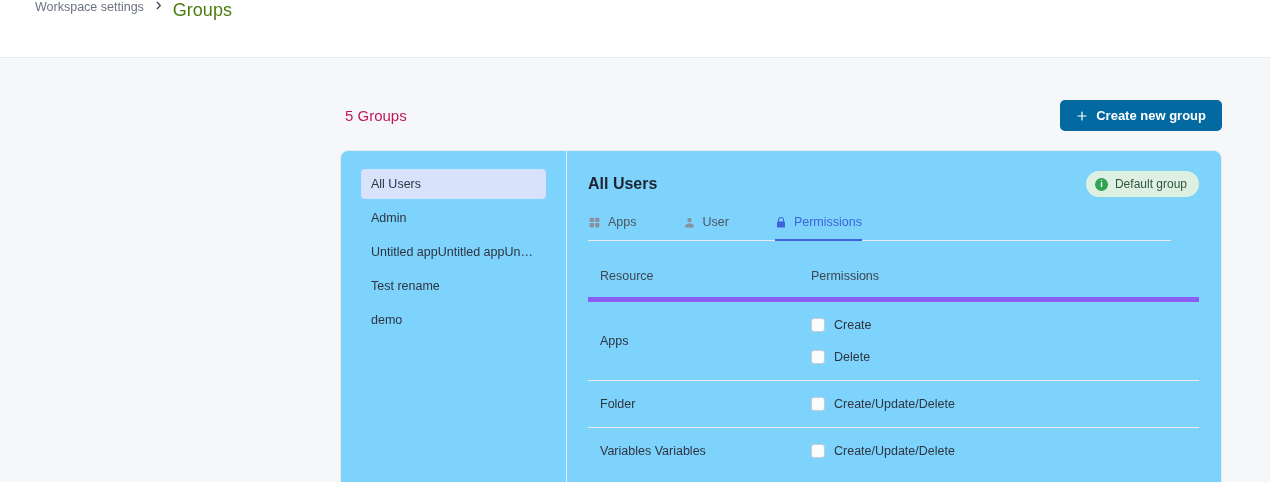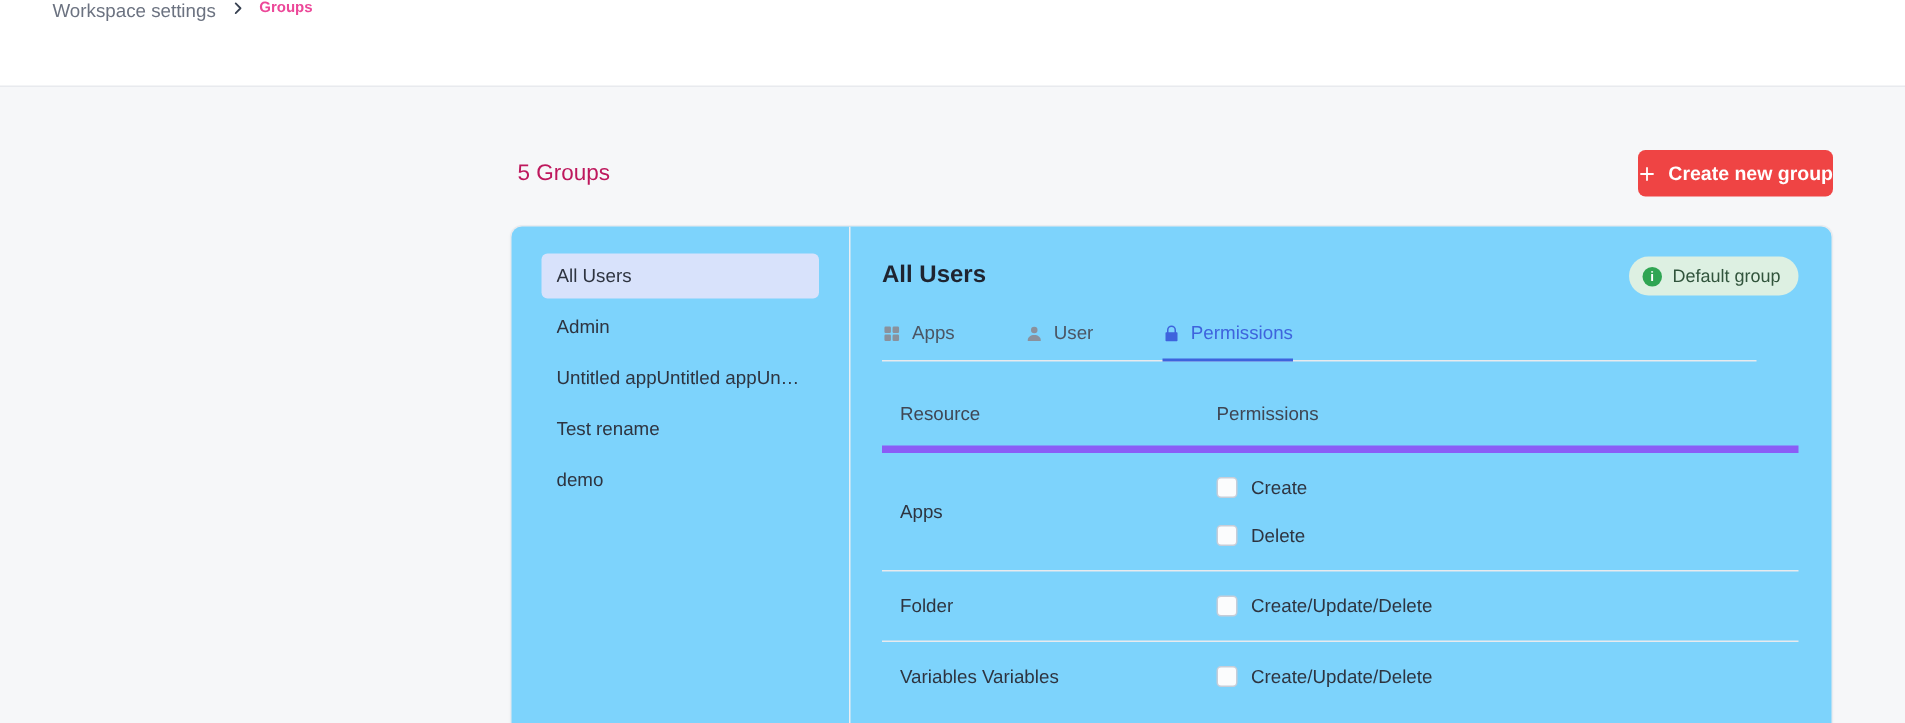--- a/index.html
+++ b/index.html
@@ -2,29 +2,29 @@
 <html><head>
 <meta charset="utf-8">
 <style>
   * { margin:0; padding:0; box-sizing:border-box; }
   html,body { width:1270px; height:482px; overflow:hidden; font-family:"Liberation Sans", sans-serif; background:#f6f7f9; }
 
   
   .topbar { height:58px; background:#ffffff; border-bottom:1px solid #e8eaee; display:flex; align-items:flex-start; padding-left:35px; }
   .crumb-parent { font-size:12.5px; color:#6b7280; cursor:pointer; }
   .crumb-chevron { display:flex; align-items:center; margin:0 9px; color:#374151; }
-  .crumb-current { font-size:10px; font-weight:700; color:#ec4899; }
+  .crumb-current { font-size:18px; font-weight:400; color:#4d7c0f; }
 
   
   .page { position:relative; height:424px; }
   .content { position:absolute; left:340px; width:882px; top:0; }
 
   .toolbar { display:flex; align-items:center; justify-content:space-between; margin-top:42px; }
   .count-label { font-size:15px; color:#be185d; padding-left:5px; }
-  .create-btn { display:flex; align-items:center; gap:8px; background:#ef4444; color:#ffffff; border:none; border-radius:5px; height:31px; padding:0 0; font-size:13px; font-weight:600; font-family:"Liberation Sans", sans-serif; cursor:pointer;text-align:center; }
+  .create-btn { display:flex; align-items:center; gap:8px; background:#0369a1; color:#ffffff; border:none; border-radius:5px; height:31px; padding:0 16px; font-size:13px; font-weight:600; font-family:"Liberation Sans", sans-serif; cursor:pointer;text-align:center; }
   .create-btn svg { display:block; }
 
   
   .card { margin-top:19px; background:#7dd3fc; border:1px solid #e9ebef; border-radius:8px 8px 0 0; border-bottom:none; height:332px; display:flex; overflow:hidden; box-shadow:0 1px 2px rgba(16,24,40,0.04); }
 
   
   .group-list { width:226px; border-right:1px solid #eceef2; padding:18px 20px 0 20px; flex-shrink:0; }
   .group-item { height:30px; display:flex; align-items:center; padding:0 10px; border-radius:4px; font-size:12.5px; color:#2e3440; margin-bottom:4px; cursor:pointer; white-space:nowrap; overflow:hidden; }
   .group-item span { overflow:hidden; text-overflow:ellipsis; white-space:nowrap; }
   .group-item.selected { background:#d8e2fb; }

